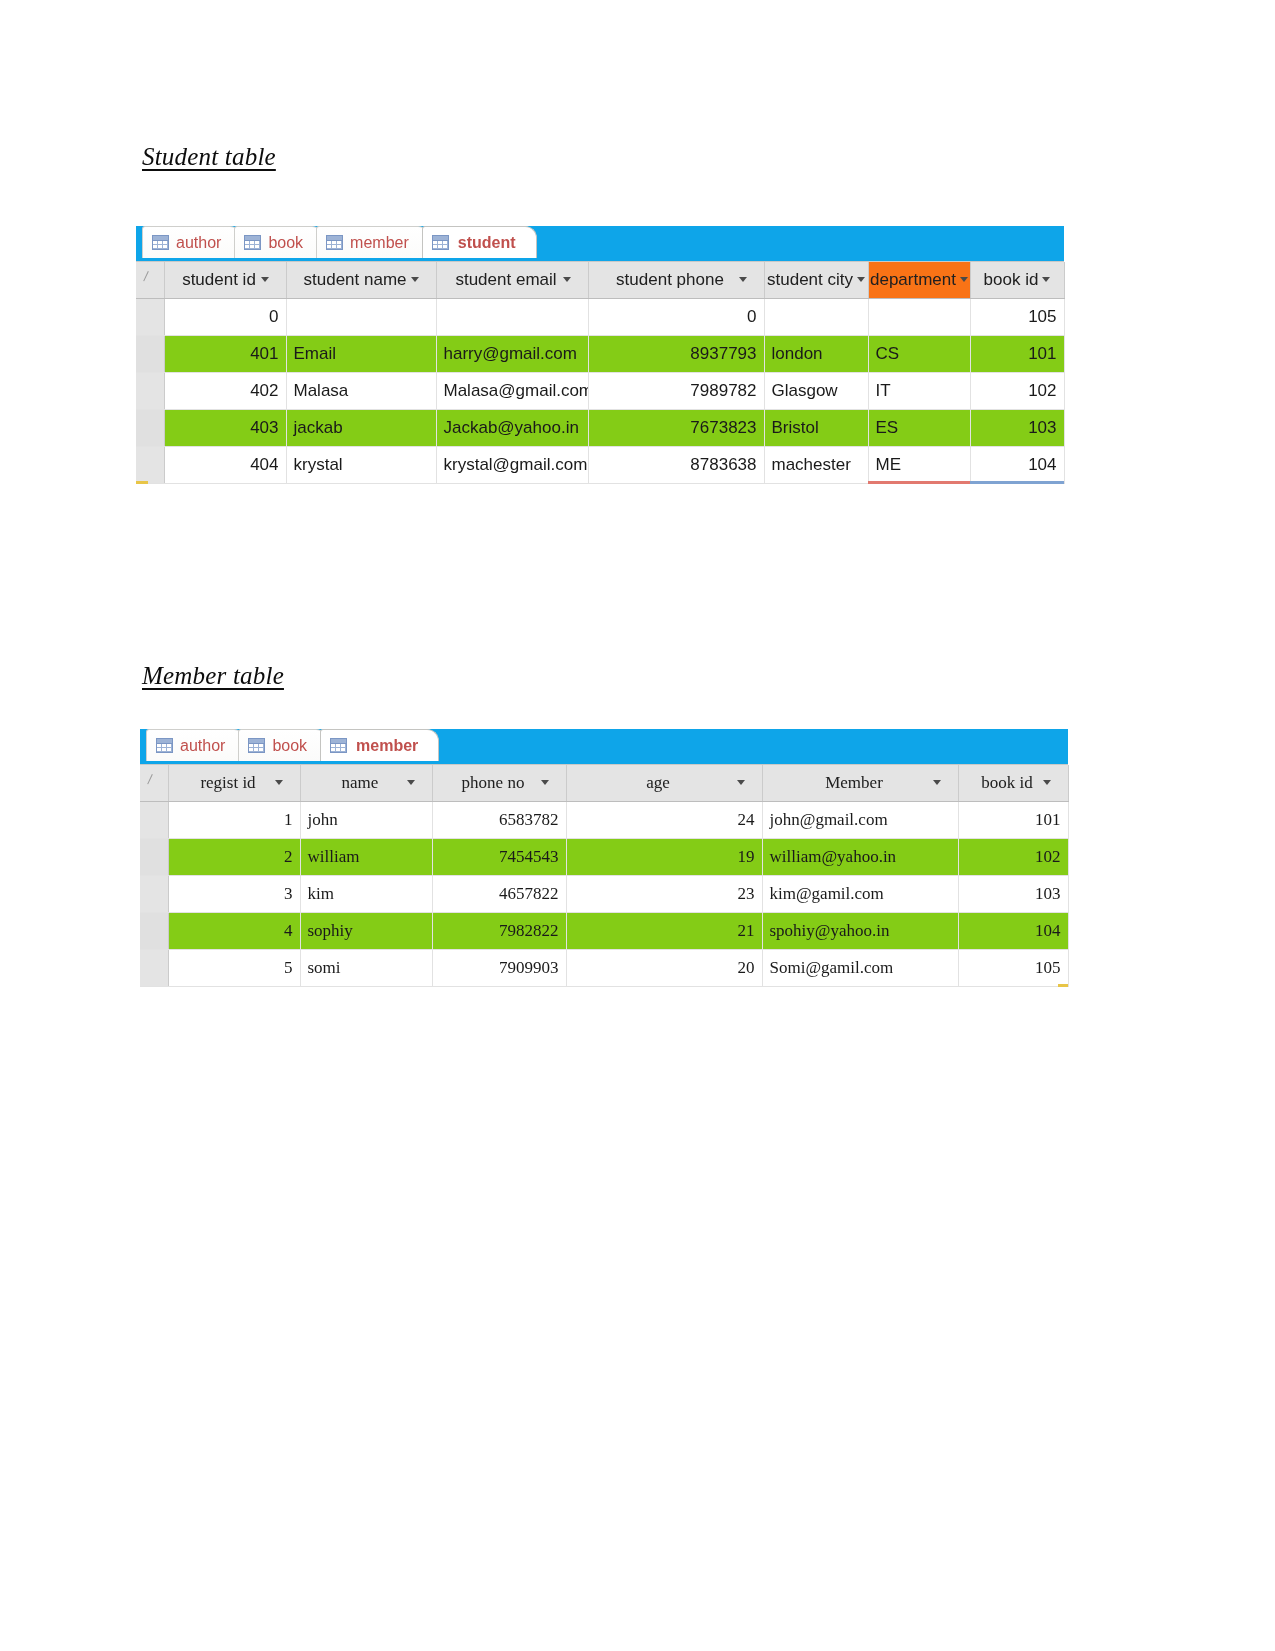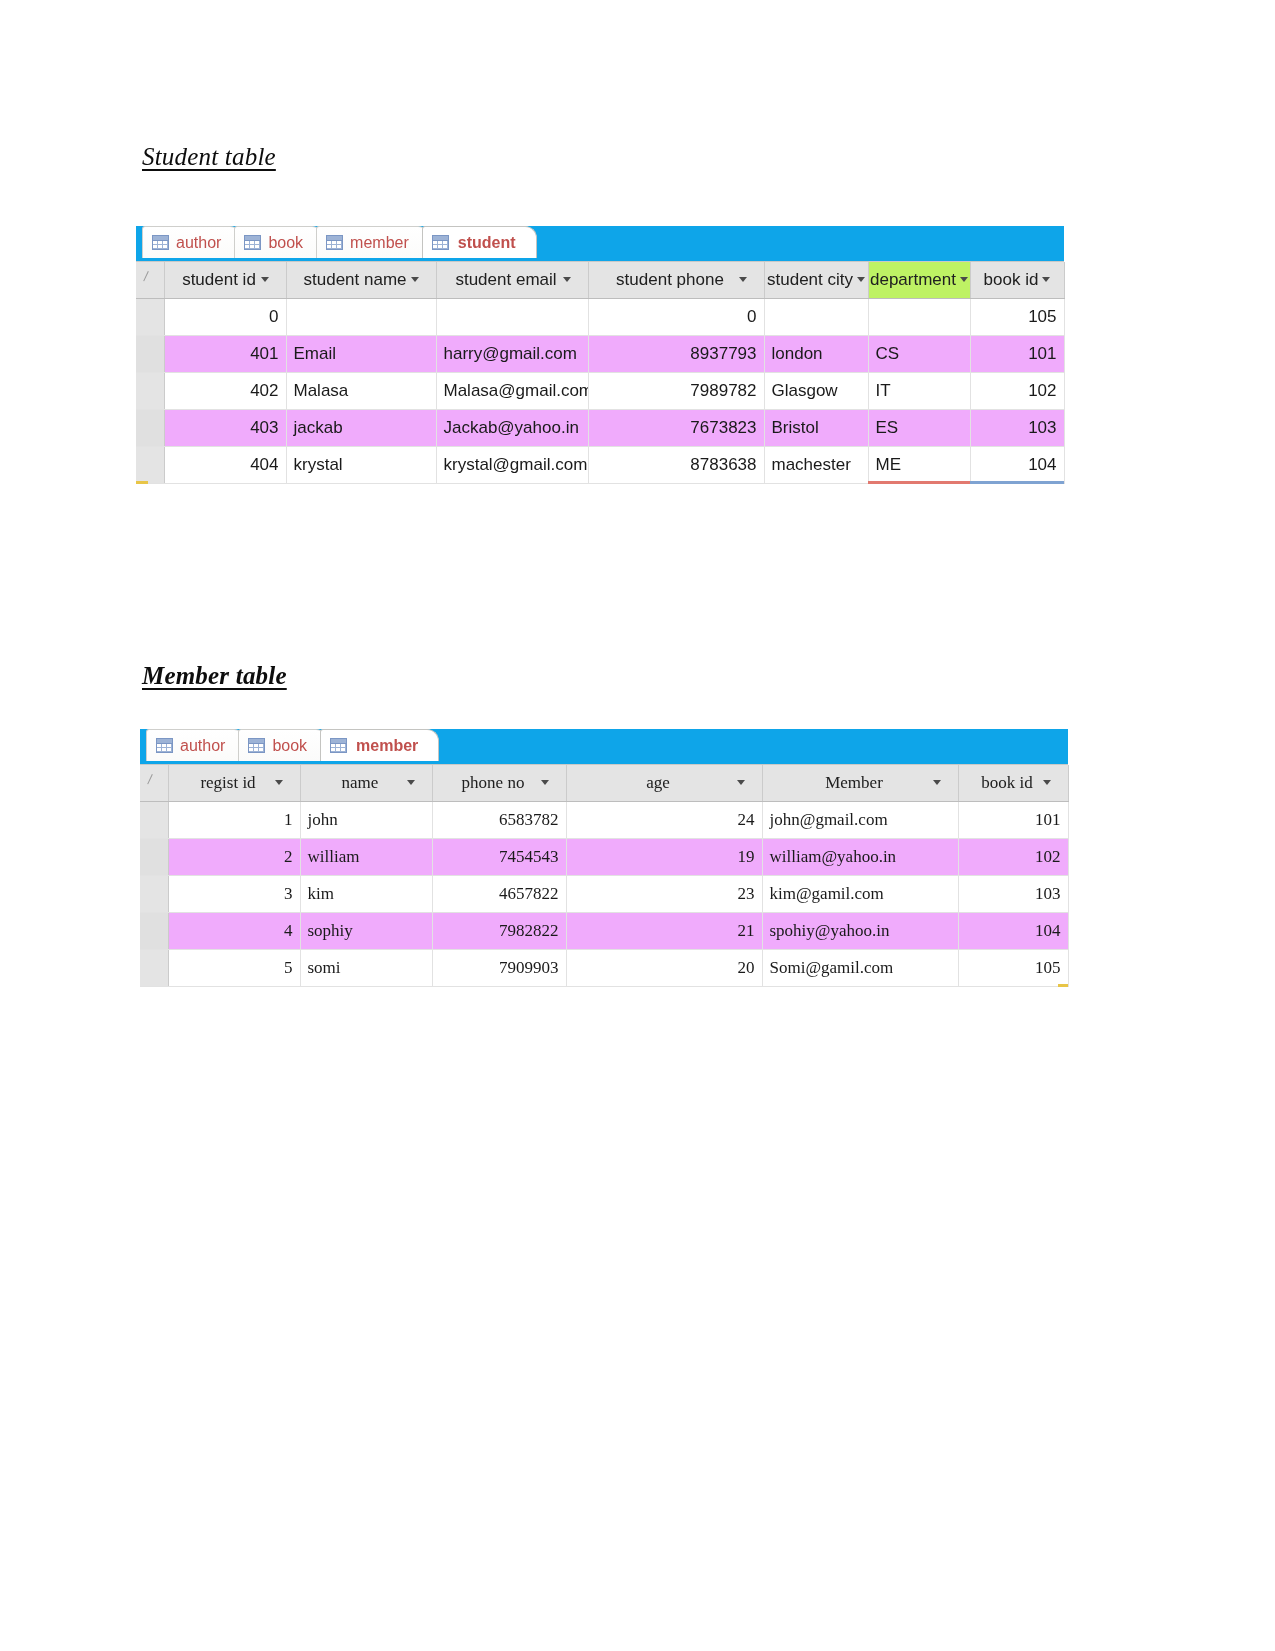--- a/index.html
+++ b/index.html
@@ -111,21 +111,21 @@
     font-weight: normal;
     font-size: 17px;
     color: #202020;
     height: 36px;
     padding: 0 17px;
     text-align: center;
     position: relative;
     white-space: nowrap;
   }
   table.ds th.selected {
-    background: #bef264;
+    background: #f97316;
   }
   table.ds th.rowsel-head {
     background: #e4e4e4;
     width: 28px;
     padding: 0;
   }
   .hdr-inner {
     display: flex;
     align-items: center;
     justify-content: center;
@@ -164,21 +164,21 @@
     overflow: hidden;
     font-size: 17px;
     line-height: 36px;
   }
   table.ds td.rowsel {
     background: #e4e4e4;
     border-right: 1px solid #cbcbcb;
     width: 28px;
     padding: 0;
   }
-  table.ds tr.alt td { background: #f0abfc; }
+  table.ds tr.alt td { background: #84cc16; }
   table.ds tr.alt td.rowsel { background: #e0e0e0; }
   .num { text-align: right; }
   .txt { text-align: left; }
 
   
   .accent-left, .accent-dept, .accent-right {
     position: absolute;
     height: 3px;
     bottom: 0;
   }
@@ -327,21 +327,21 @@
               <td class="num">104</td>
             </tr>
           </tbody>
       </table>
       <div class="accent-left" style="left:0px;   width:12px;"></div>
       <div class="accent-dept" style="left:732px; width:102px;"></div>
       <div class="accent-right" style="left:834px; width:94px;"></div>
     </div>
   </div>
 
-  <div class="section-title" style="left:142px; top:662px;font-weight:bold;">Member table</div>
+  <div class="section-title" style="left:142px; top:662px;">Member table</div>
 
   <div class="access" id="member-access" style="left:140px; top:729px; width:928px;">
 
     <div class="tabstrip" id="member-tabstrip">
         <div class="tab">
           <span class="grid-icon"></span>
           <span class="tab-label">author</span>
         </div>
         <div class="tab">
           <span class="grid-icon"></span>

